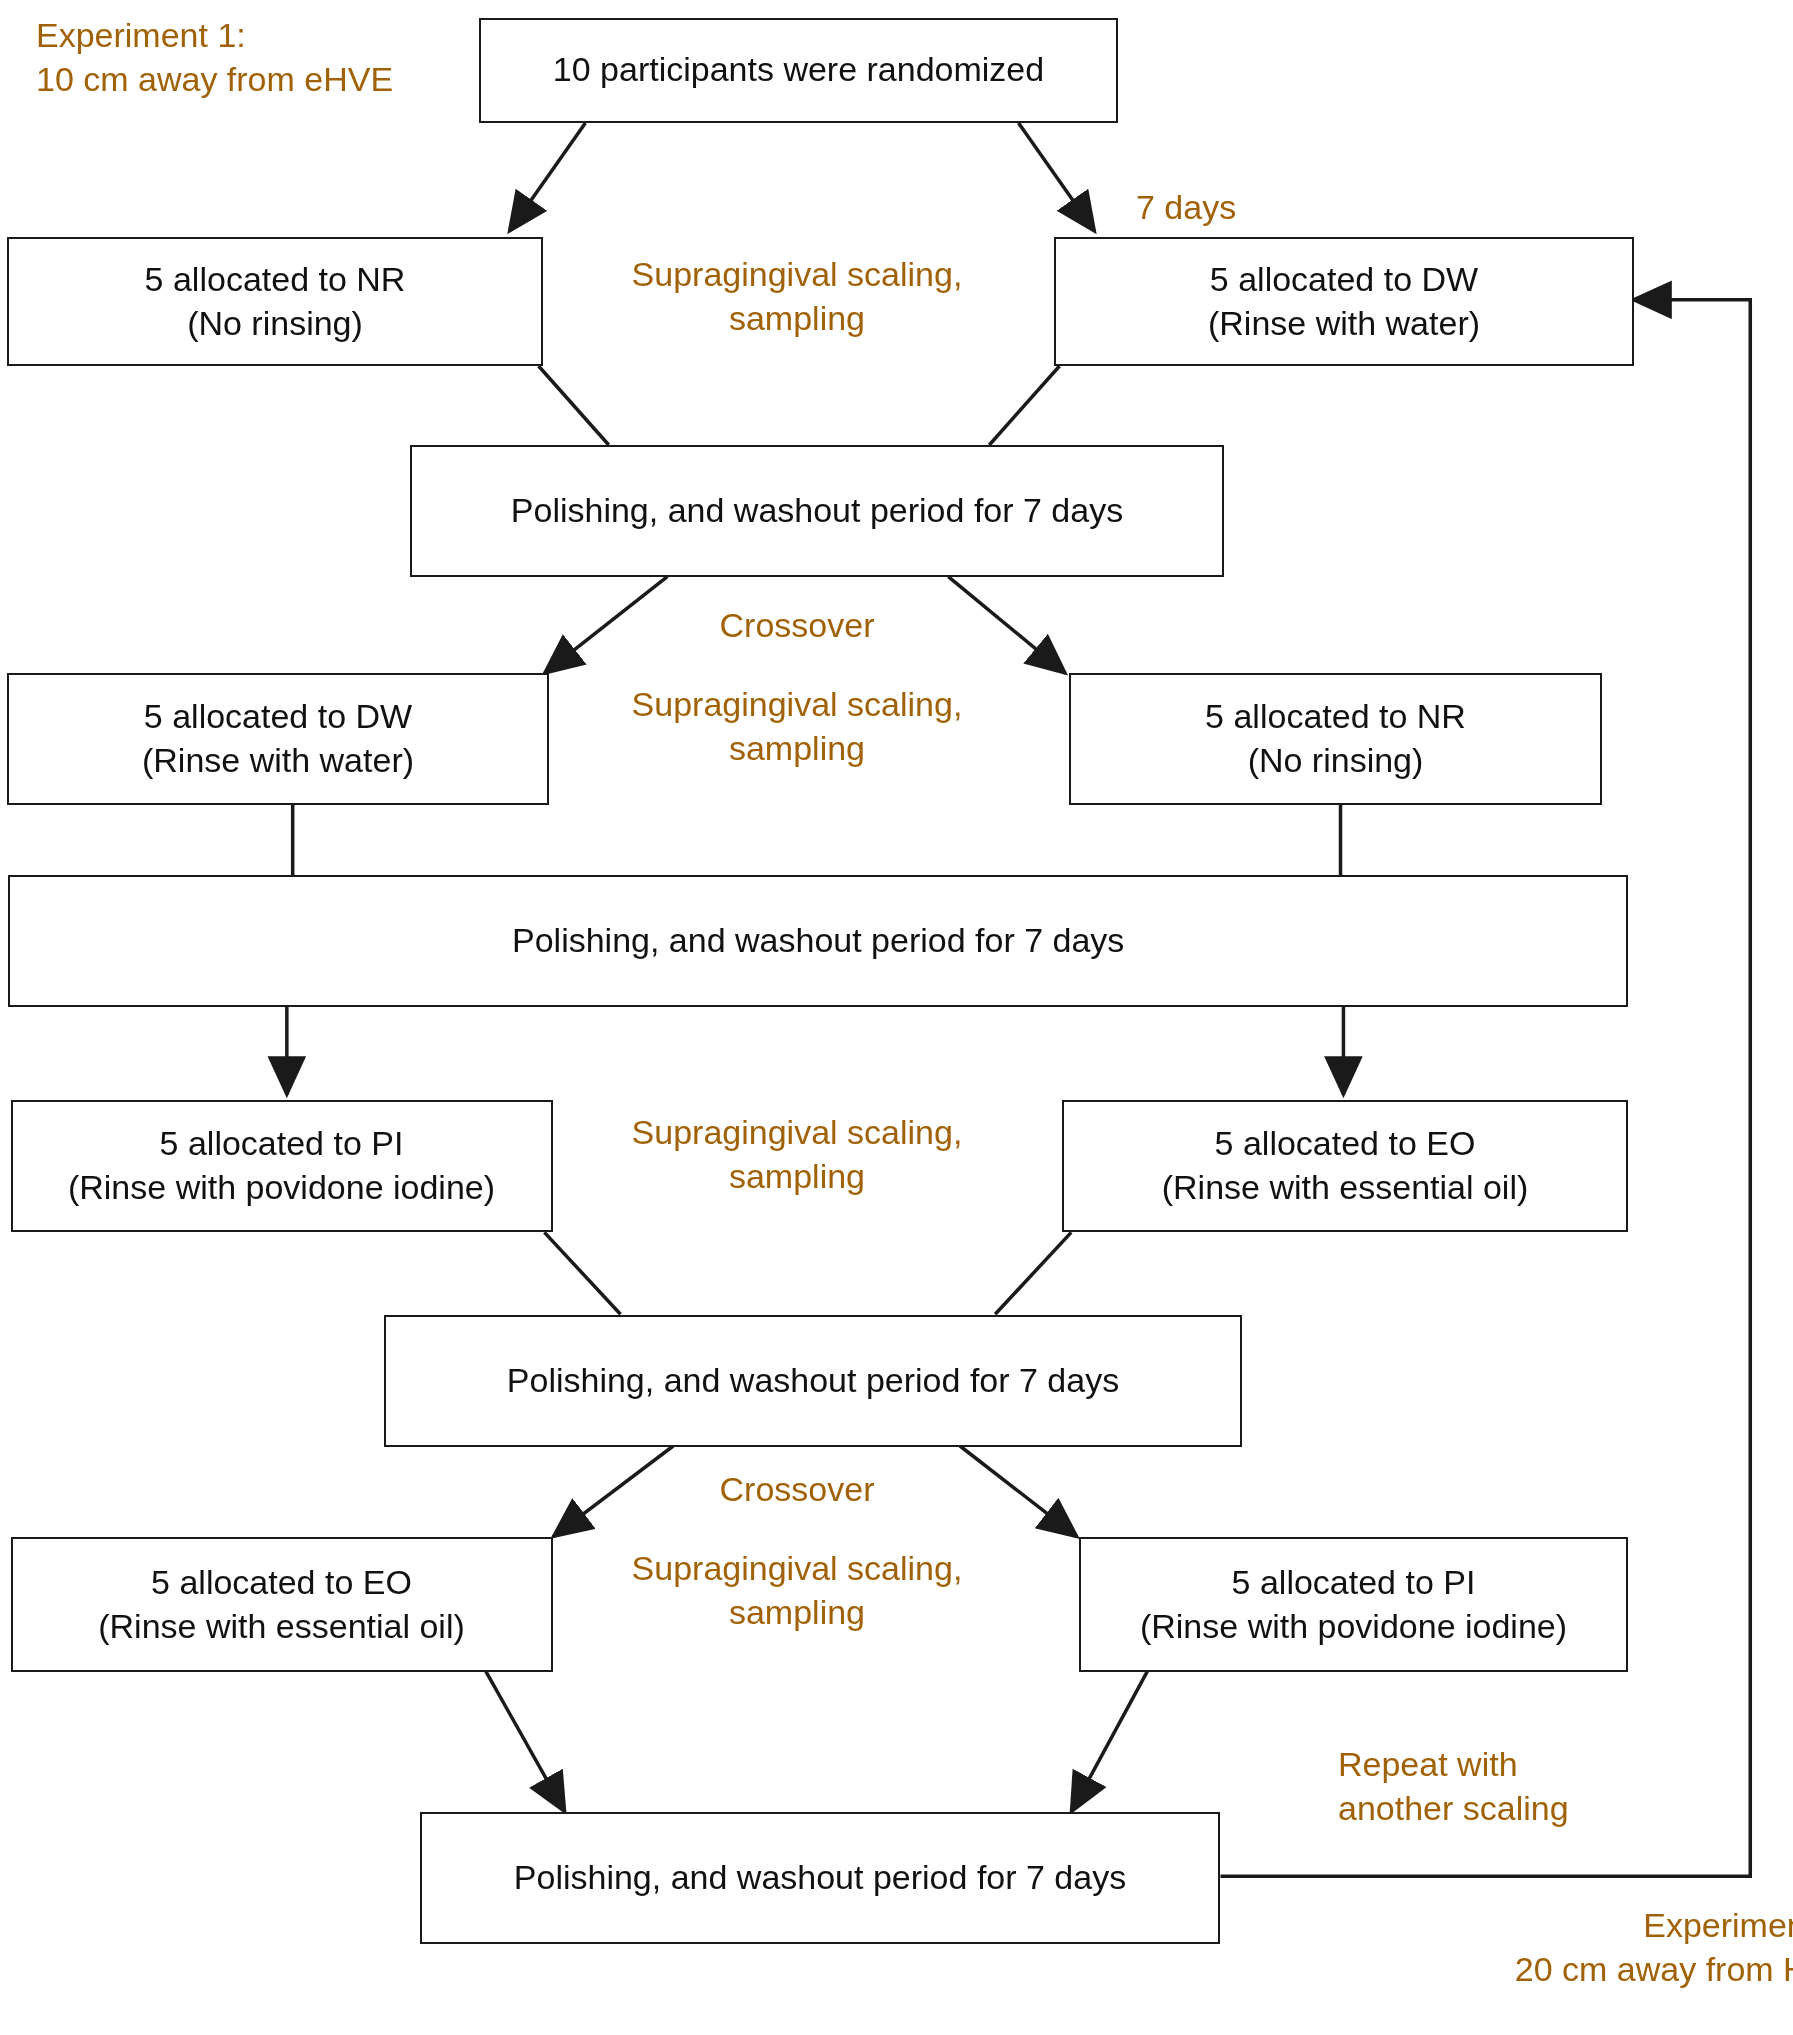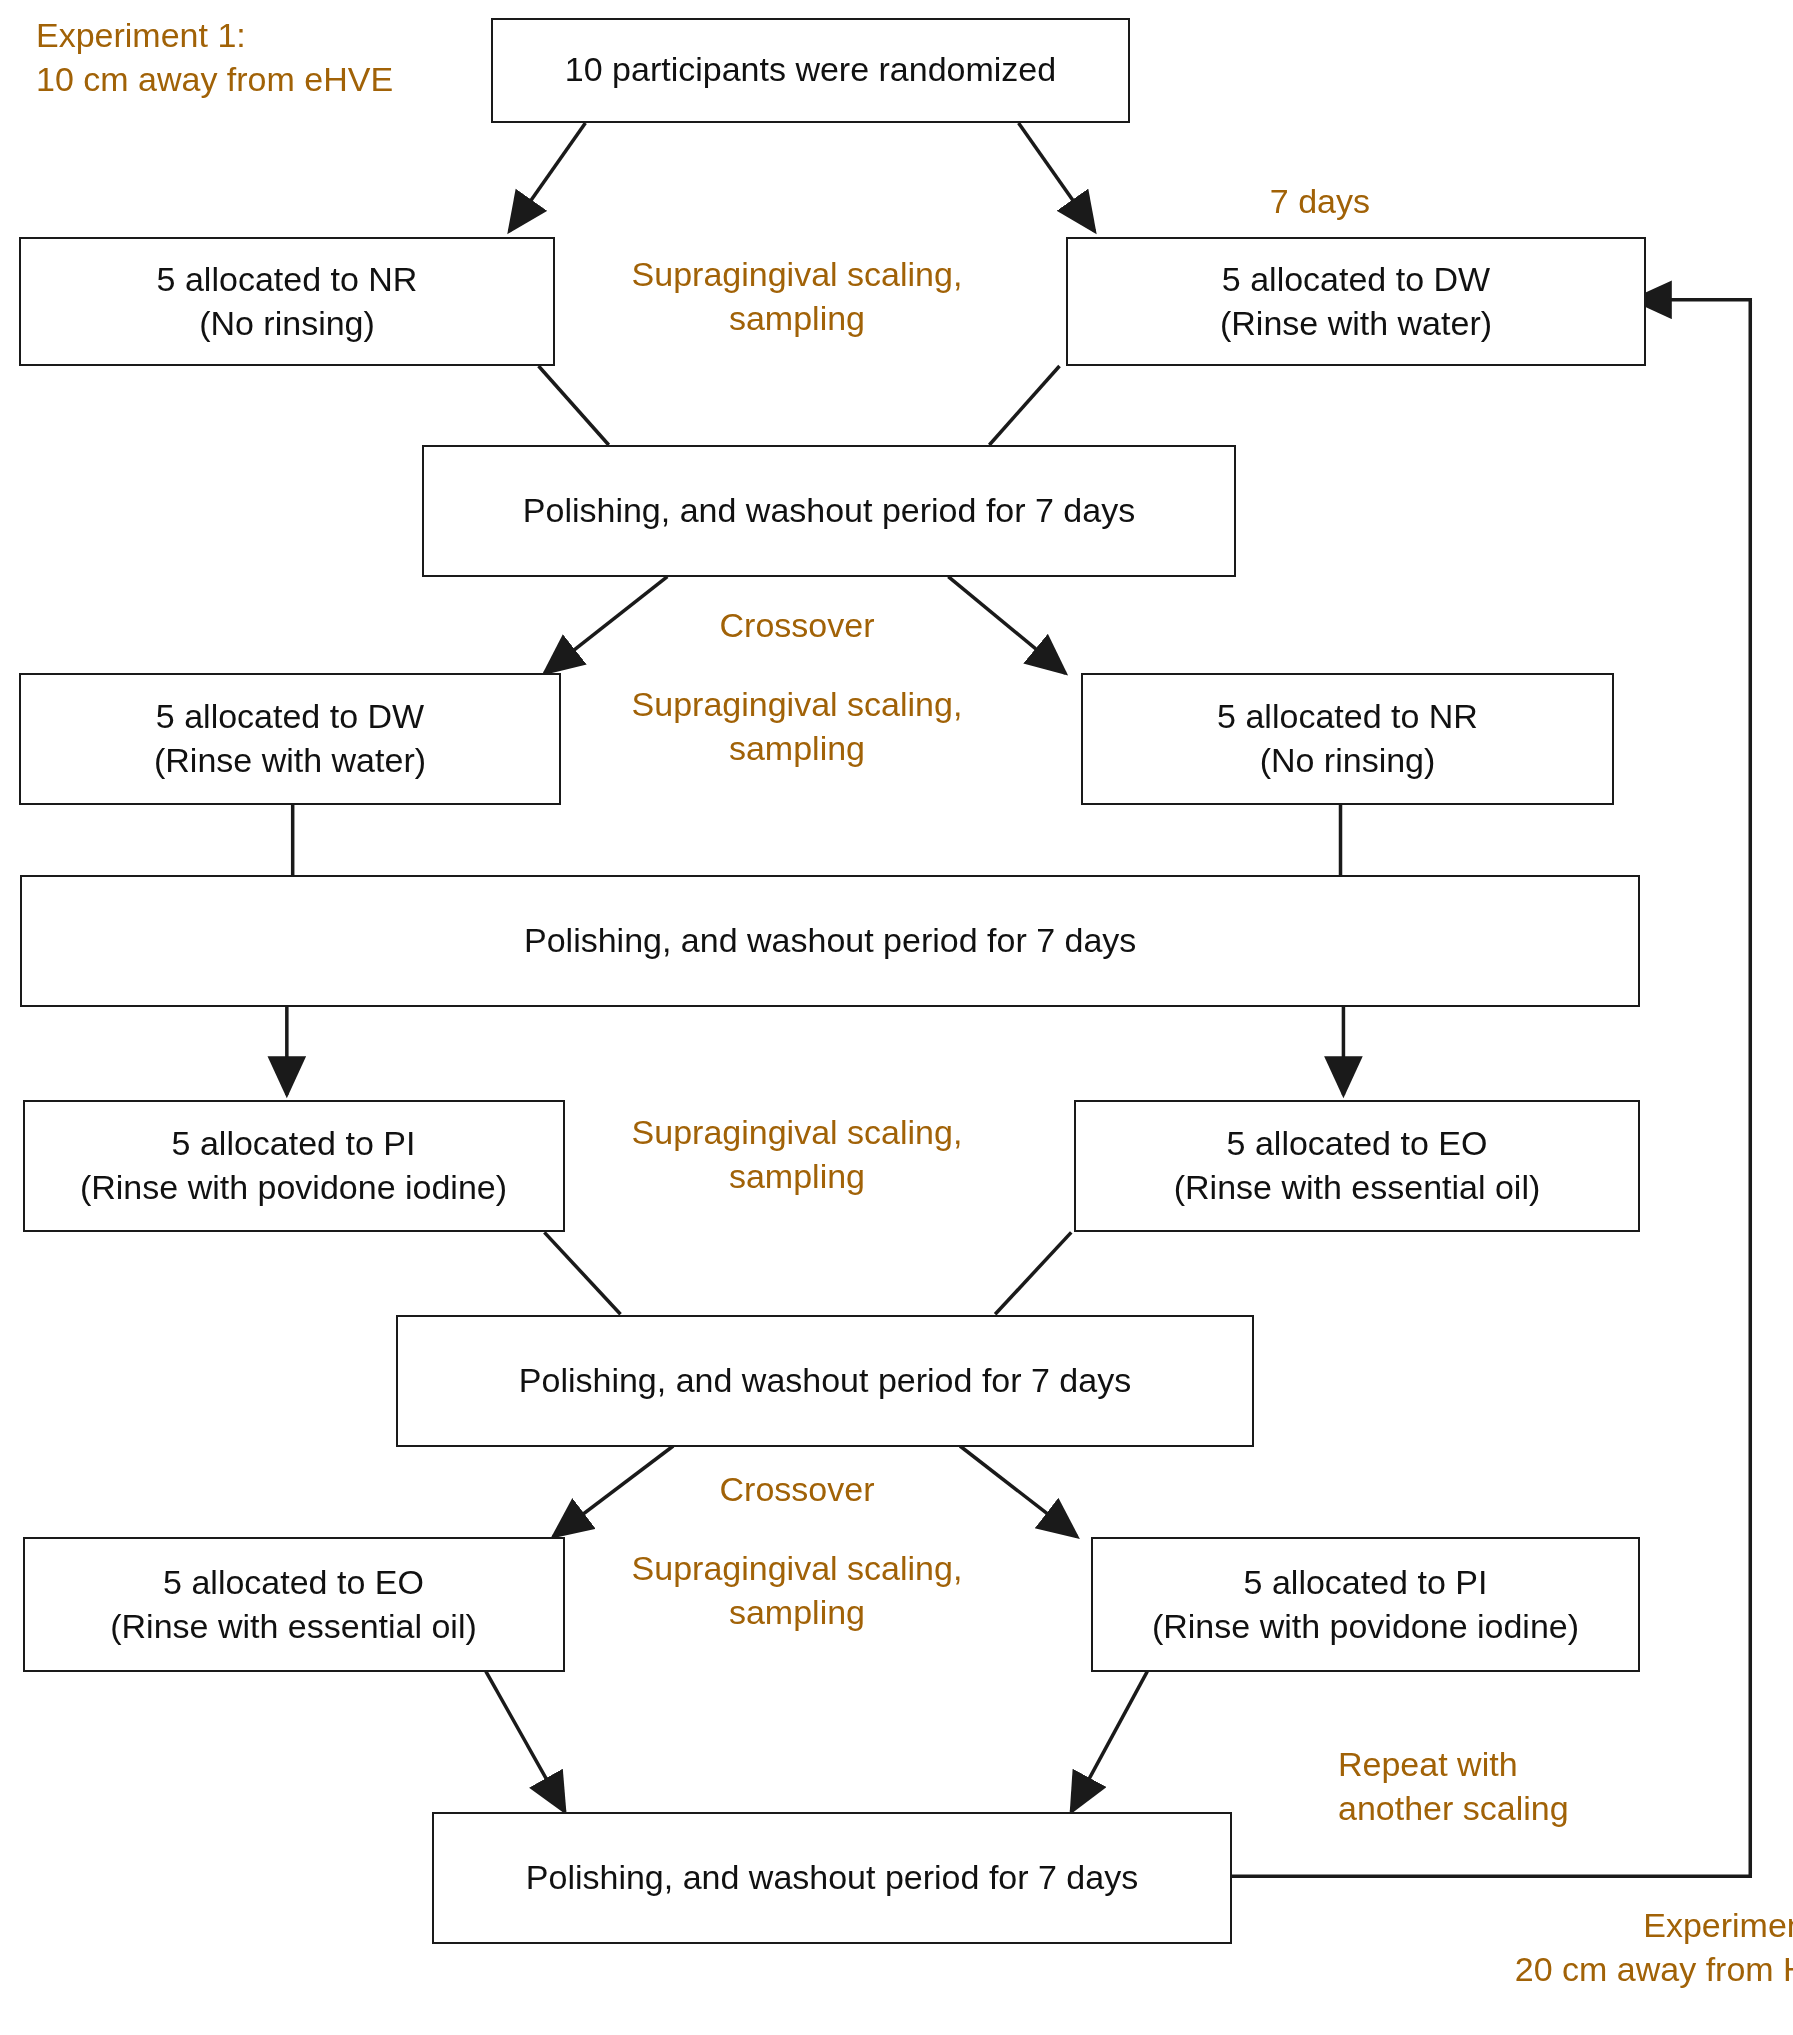--- a/index.html
+++ b/index.html
@@ -1,21 +1,21 @@
 <!DOCTYPE html>
 <html style="font-size:9.4px"><head>
 <meta charset="utf-8">
 <style>
   html,body{margin:0;padding:0;background:#ffffff;}
   body{width:1793px;height:2035px;font-family:"Liberation Sans",sans-serif;}
   #stage{position:relative;width:1793px;height:2035px;background:#fff;overflow:hidden;}
   svg.layer{position:absolute;left:0;top:0;width:1793px;height:2035px;}
   .node{position:absolute;box-sizing:border-box;border:2.9px solid #1a1a1a;background:#ffffff;
         display:flex;flex-direction:column;align-items:center;justify-content:center;
-        font-size:34px;color:#111111;line-height:1.28;text-align:center;margin-left:12px;}
+        font-size:34px;color:#111111;line-height:1.28;text-align:center;}
   .node .ln{display:block;white-space:nowrap;}
   .freetext{position:absolute;font-size:34px;color:#a16207;line-height:1.30;white-space:pre-line;}
   .freetext.ctr{text-align:center;}
 </style>
 </head>
 <body>
 
 <div id="stage">
 
   <svg class="layer" viewBox="0 0 3063 3476">
@@ -119,21 +119,21 @@
   </div>
 
   <div class="node" style="left:420px;top:1812px;width:800px;height:132px;">
     <span class="ln">Polishing, and washout period for 7 days</span>
   </div>
 
   <div class="freetext" style="left:36px;top:13px;width:422px;">Experiment 1:
 10 cm away from eHVE</div>
 
 
-  <div class="freetext" style="left:1136px;top:179px;width:234px;text-align:right;">7 days</div>
+  <div class="freetext" style="left:1136px;top:185px;width:234px;">7 days</div>
 
   <div class="freetext ctr" style="left:586px;top:252px;width:422px;">Supragingival scaling,
 sampling</div>
 
   <div class="freetext ctr" style="left:586px;top:603px;width:422px;">Crossover</div>
 
   <div class="freetext ctr" style="left:586px;top:682px;width:422px;">Supragingival scaling,
 sampling</div>
 
   <div class="freetext ctr" style="left:586px;top:1110px;width:422px;">Supragingival scaling,

